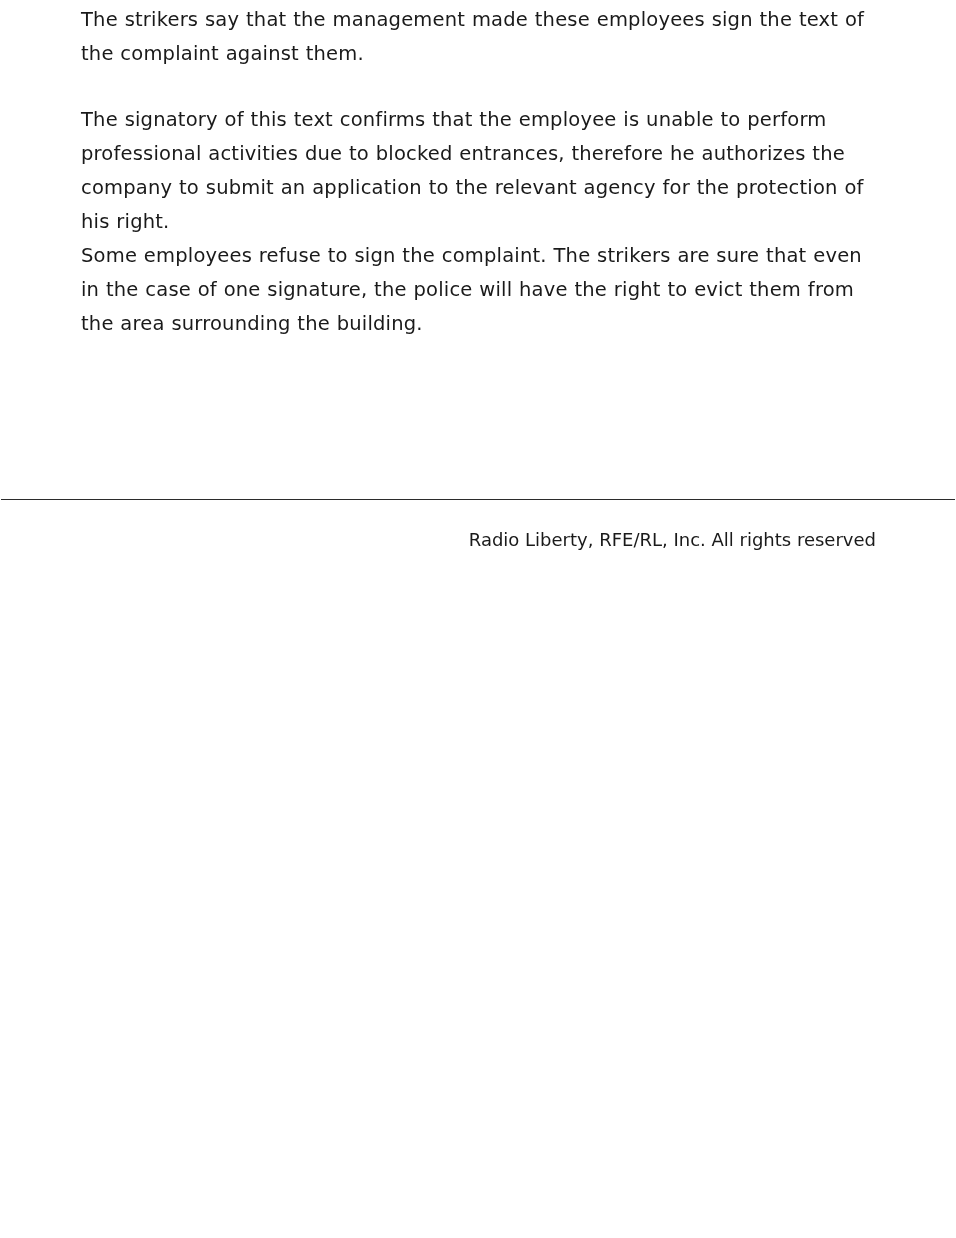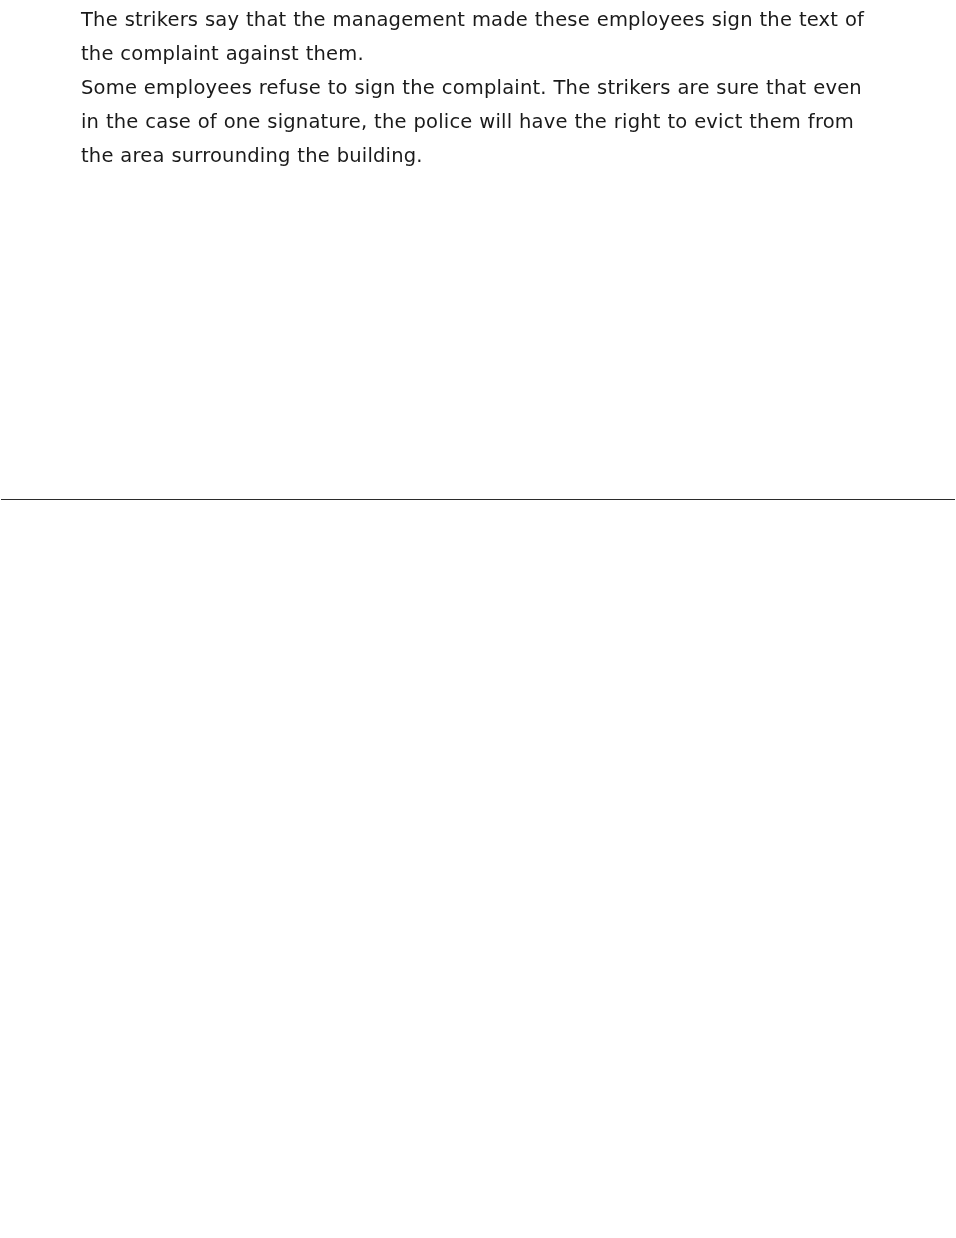--- a/index.html
+++ b/index.html
@@ -65,21 +65,23 @@
     color: #a16207;
   }
 </style>
 </head>
 <body>
 
 <div class="page">
 
   <div class="content">
     <p class="para para-1">The strikers say that the management made these employees sign the text of the complaint against them.</p>
+    <p class="para para-2">The signatory of this text confirms that the employee is unable to perform professional activities due to blocked entrances, therefore he authorizes the company to submit an application to the relevant agency for the protection of his right.</p>
     <p class="para para-3">Some employees refuse to sign the complaint. The strikers are sure that even in the case of one signature, the police will have the right to evict them from the area surrounding the building.</p>
   </div>
 
   <div class="footer-rule"></div>
 
+  <div class="footer-note">Radio Liberty, RFE/RL, Inc. All rights reserved</div>
 
   <div class="page-number">146</div>
 
 </div>
 
 </body></html>

